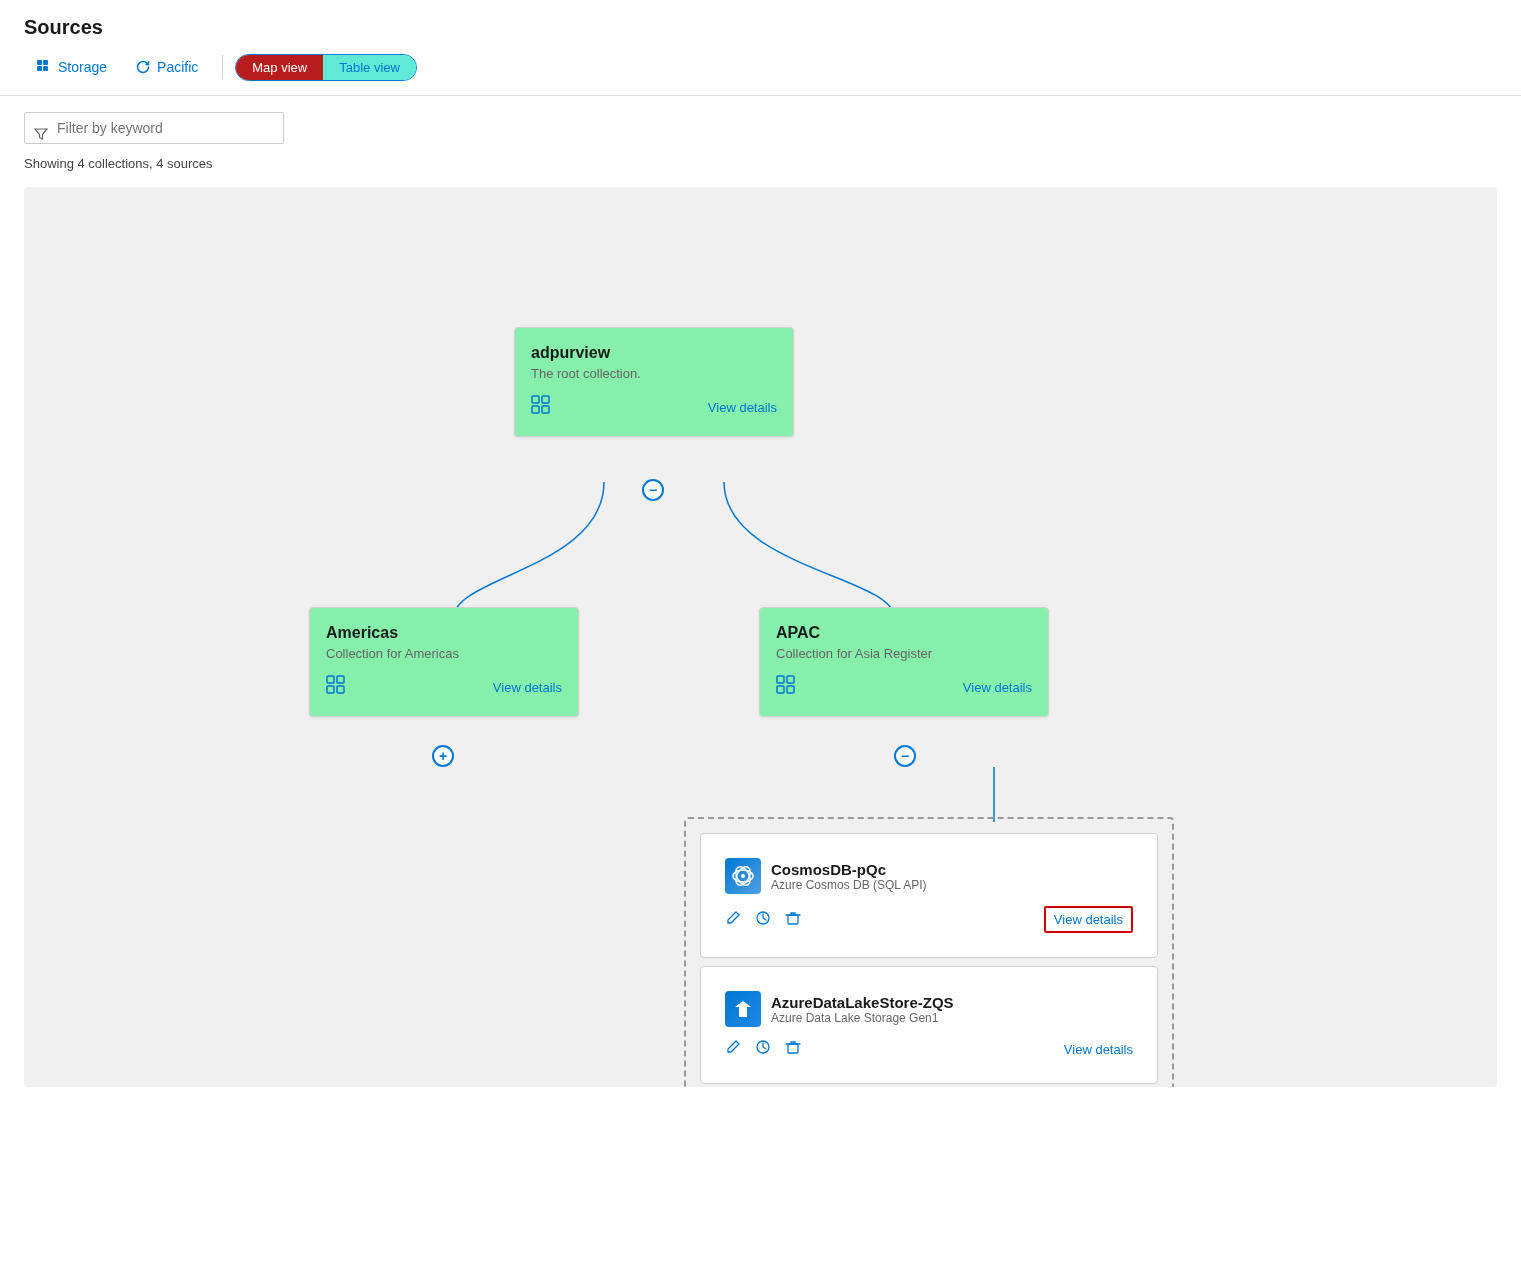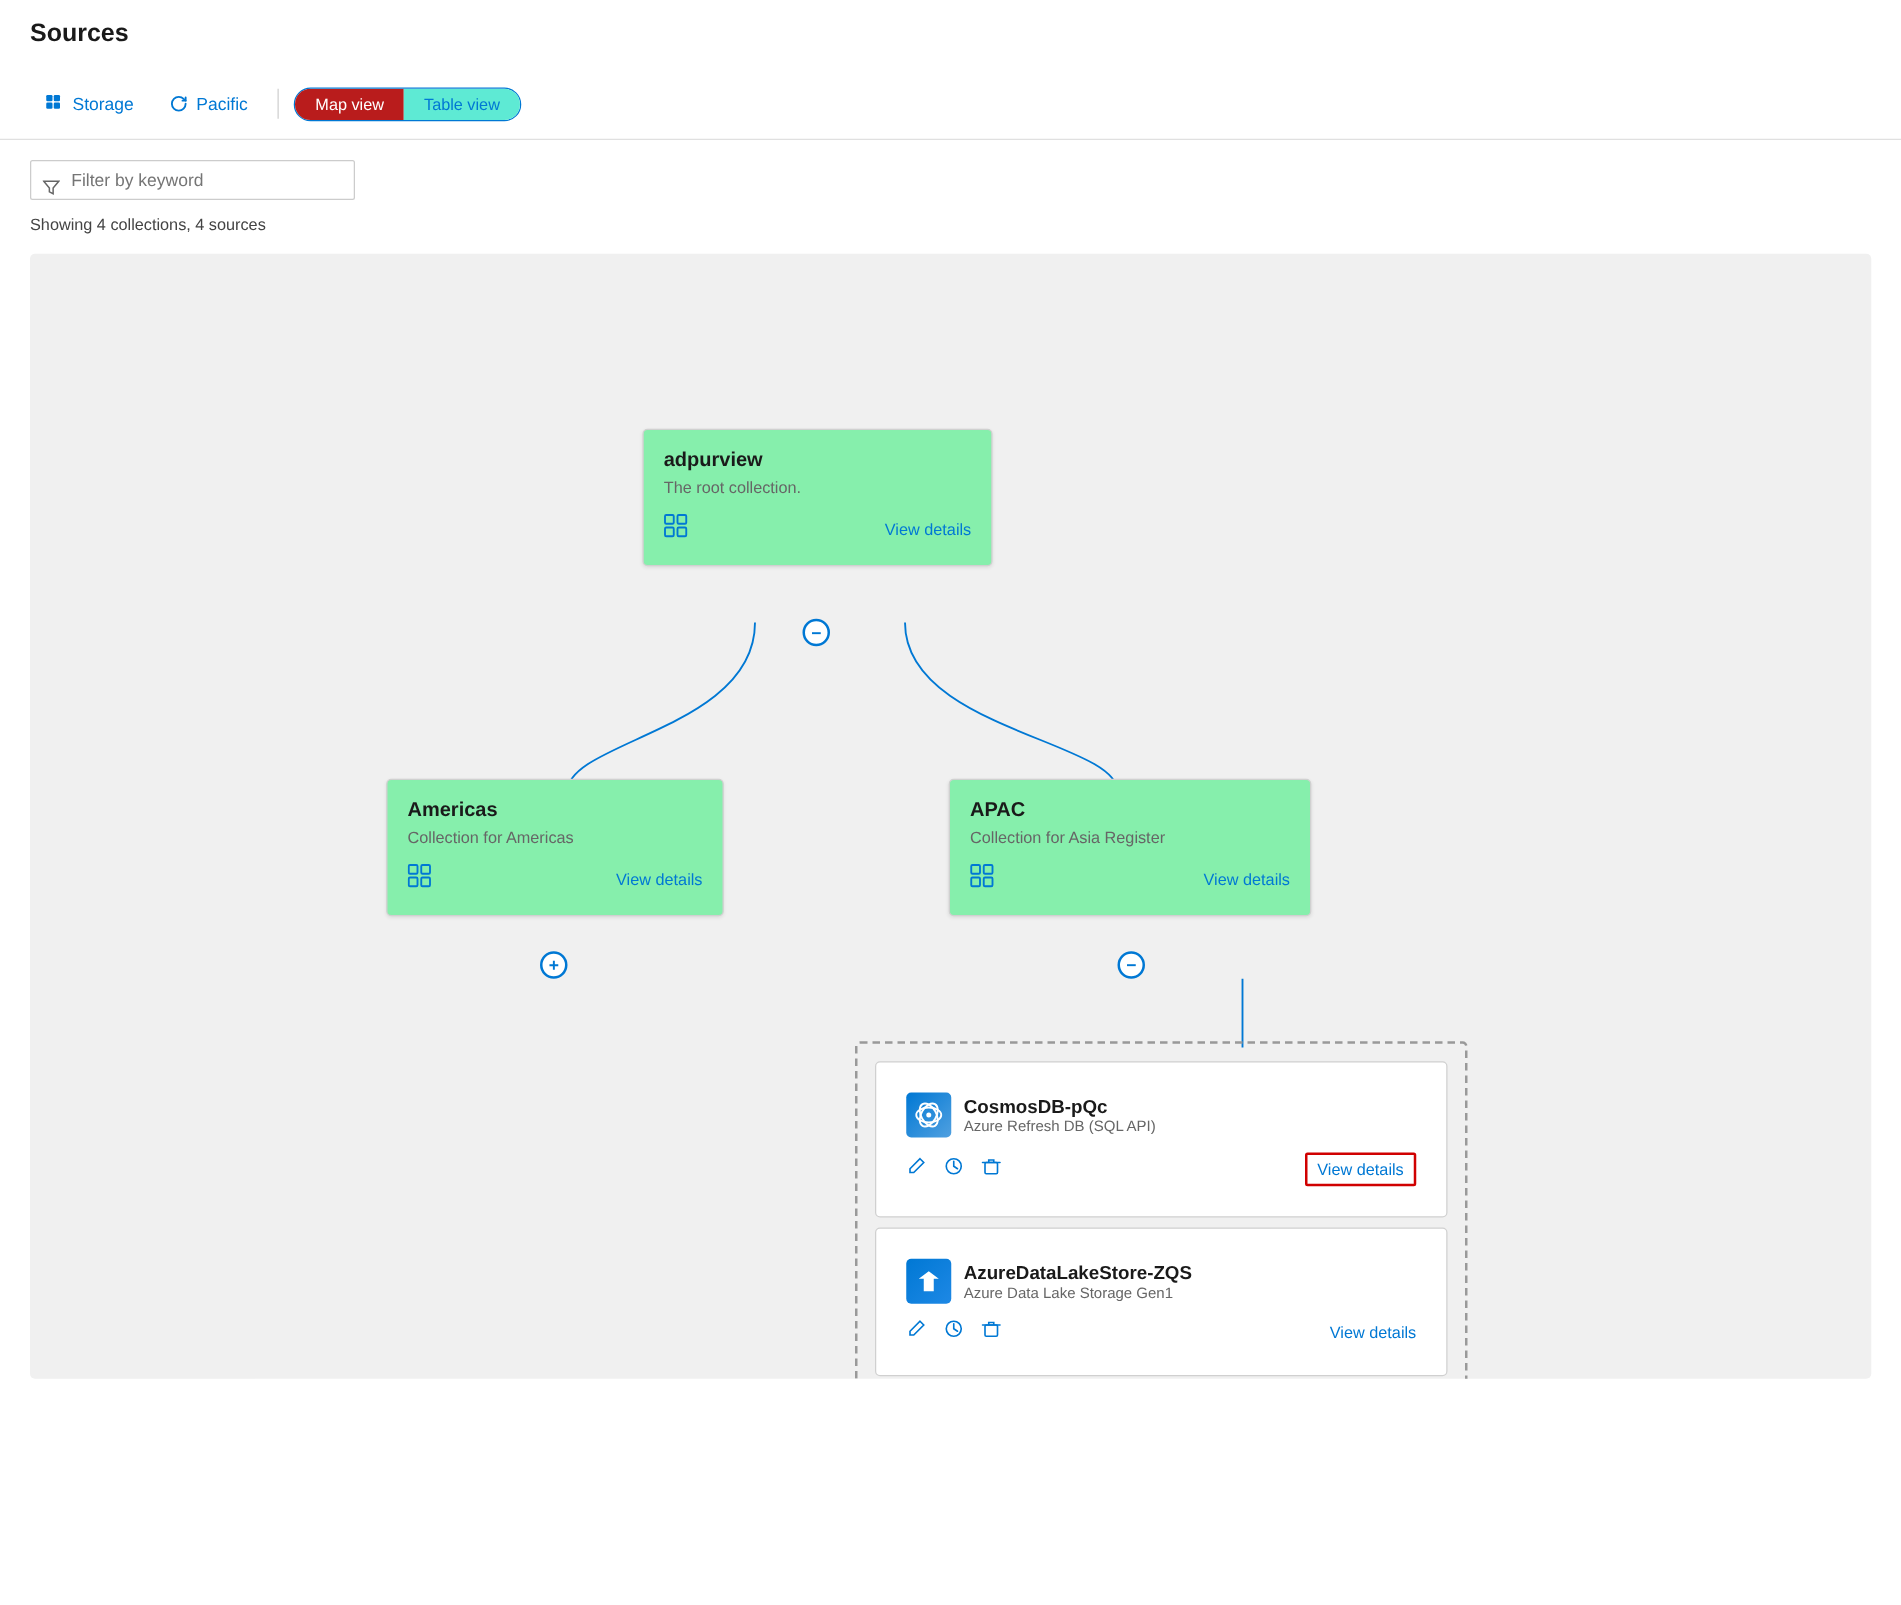--- a/index.html
+++ b/index.html
@@ -7,21 +7,21 @@
 
     .page-header {
       padding: 16px 24px 0;
       border-bottom: 1px solid #e0e0e0;
     }
 
     .page-title {
       font-size: 20px;
       font-weight: 600;
       color: #1a1a1a;
-      margin-bottom: 30px;
+      margin-bottom: 14px;
     }
 
     .toolbar {
       display: flex;
       align-items: center;
       gap: 4px;
       padding-bottom: 14px;
     }
 
     .toolbar-btn {
@@ -391,21 +391,21 @@
           <div class="source-icon source-icon-cosmos">
             <svg width="24" height="24" viewBox="0 0 24 24" fill="white">
               <ellipse cx="12" cy="12" rx="10" ry="6" fill="none" stroke="white" stroke-width="1.5"></ellipse>
               <ellipse cx="12" cy="12" rx="10" ry="6" fill="none" stroke="white" stroke-width="1.5" transform="rotate(60 12 12)"></ellipse>
               <ellipse cx="12" cy="12" rx="10" ry="6" fill="none" stroke="white" stroke-width="1.5" transform="rotate(120 12 12)"></ellipse>
               <circle cx="12" cy="12" r="2" fill="white"></circle>
             </svg>
           </div>
           <div>
             <div class="source-name">CosmosDB-pQc</div>
-            <div class="source-type">Azure Refresh DB (SQL API)</div>
+            <div class="source-type">Azure Cosmos DB (SQL API)</div>
           </div>
         </div>
         <div class="source-footer">
           <div class="source-actions">
             <span class="source-action-icon">
               <svg width="16" height="16" viewBox="0 0 16 16" fill="none">
                 <path d="M11 2l3 3-8 8H3v-3l8-8z" stroke="#0078d4" stroke-width="1.3" fill="none"></path>
               </svg>
             </span>
             <span class="source-action-icon">

